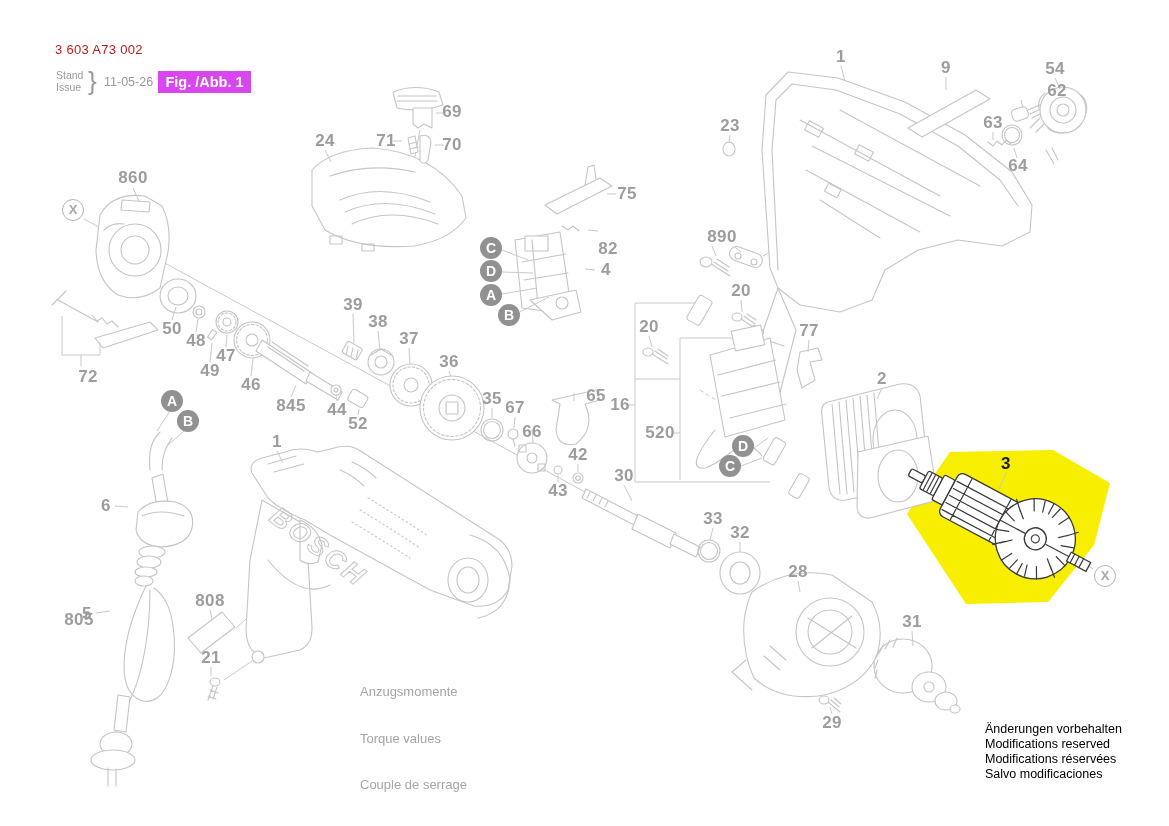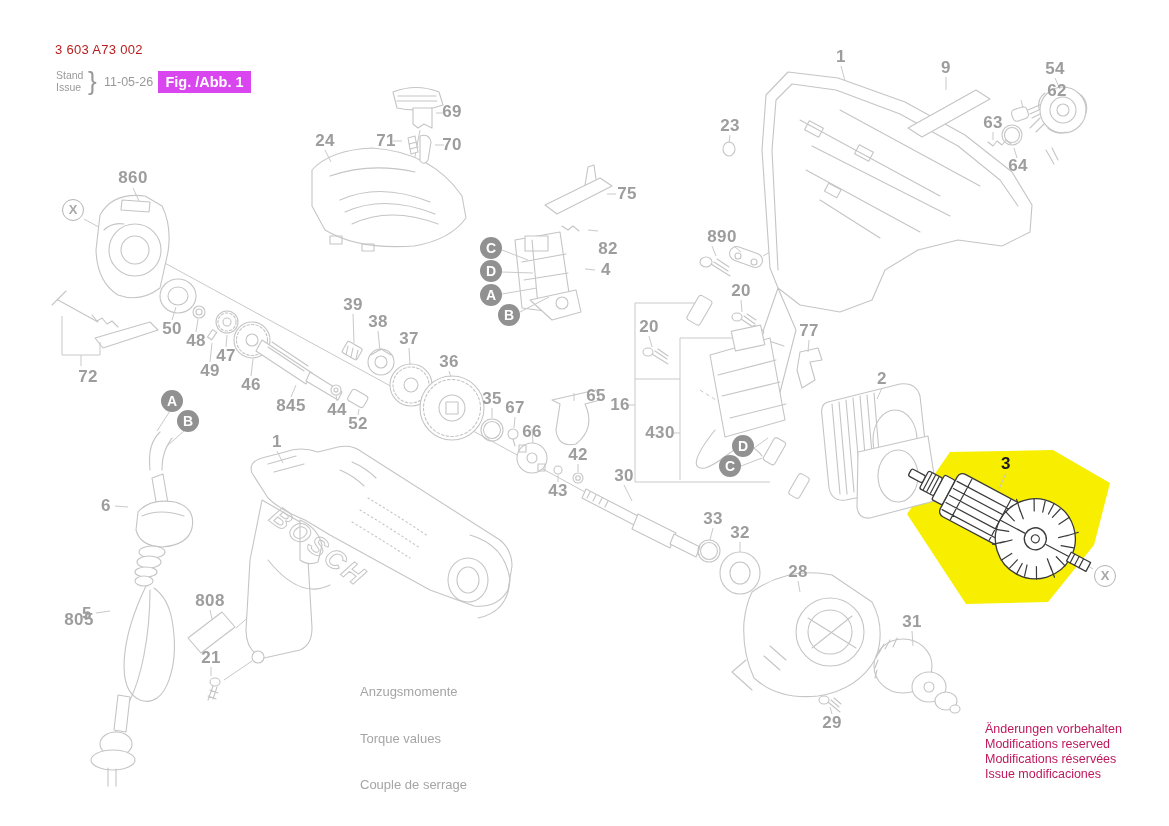--- a/index.html
+++ b/index.html
@@ -23,21 +23,21 @@
          border:1.6px solid #b4b4b4;background:#fff;color:#a8a8a8;font-weight:bold;font-size:13px;
          line-height:20px;text-align:center;}
   .hdr-code{position:absolute;left:55px;top:42px;font-size:13px;color:#b91c1c;letter-spacing:.3px;}
   .hdr-stand{position:absolute;left:56px;top:70px;font-size:10.5px;color:#9a9a9a;line-height:11.5px;}
   .hdr-brace{position:absolute;left:88px;top:66px;font-size:26px;font-weight:300;color:#9a9a9a;}
   .hdr-date{position:absolute;left:104px;top:75px;font-size:12.5px;color:#9a9a9a;}
   .figbox{position:absolute;left:158px;top:71px;width:93px;height:22px;background:#d946ef;color:#fff;
           font-weight:bold;font-size:14.5px;line-height:22px;text-align:center;}
   .torque{position:absolute;left:360px;top:653px;font-size:13px;line-height:15.5px;color:#a5a5a5;
           white-space:pre;}
-  .footer{position:absolute;left:985px;top:722px;font-size:12.5px;line-height:15px;color:#be185d;}
+  .footer{position:absolute;left:985px;top:722px;font-size:12.5px;line-height:15px;color:#000000;}
 </style>
 </head>
 <body>
 
 <div id="stage">
 
   <svg id="art" width="1169" height="826" viewBox="0 0 1169 826">
 
     <g>
       <path class="ld" d="M84,219 L585,492 M585,492 L700,555"></path>
@@ -304,21 +304,21 @@
     
     
     
     
   </div>
 
   <div class="footer">
     <div>Änderungen vorbehalten</div>
     <div>Modifications reserved</div>
     <div>Modifications réservées</div>
-    <div>Issue modificaciones</div>
+    <div>Salvo modificaciones</div>
   </div>
 
   <div id="label-layer" style="position:absolute;left:0;top:0;width:100%;height:100%;">
       <span class="plabel" style="left: 133px; top: 178px;">860</span>
       <span class="plabel" style="left: 88px; top: 377px; text-align: right;">72</span>
       <span class="plabel" style="left: 172px; top: 329px;">50</span>
       <span class="plabel" style="left: 196px; top: 341px;">48</span>
       <span class="plabel" style="left: 210px; top: 371px;">49</span>
       <span class="plabel" style="left: 226px; top: 356px;">47</span>
       <span class="plabel" style="left: 251px; top: 385px;">46</span>
@@ -353,21 +353,21 @@
       <span class="plabel" style="left: 730px; top: 126px;">23</span>
       <span class="plabel" style="left: 946px; top: 68px;">9</span>
       <span class="plabel" style="left: 1055px; top: 69px;">54</span>
       <span class="plabel" style="left: 1021px; top: 91px; margin-left: 36px;">62</span>
       <span class="plabel" style="left: 993px; top: 123px;">63</span>
       <span class="plabel" style="left: 1018px; top: 166px;">64</span>
       <span class="plabel" style="left: 722px; top: 237px;">890</span>
       <span class="plabel" style="left: 741px; top: 291px;">20</span>
       <span class="plabel" style="left: 649px; top: 327px;">20</span>
       <span class="plabel" style="left: 620px; top: 405px;">16</span>
-      <span class="plabel" style="left: 660px; top: 433px;">430</span>
+      <span class="plabel" style="left: 660px; top: 433px;">520</span>
       <span class="plabel" style="left: 809px; top: 331px;">77</span>
       <span class="plabel" style="left: 882px; top: 379px;">2</span>
       <span class="plabel dark" style="left: 1006px; top: 464px;">3</span>
       <span class="plabel" style="left: 713px; top: 519px;">33</span>
       <span class="plabel" style="left: 740px; top: 533px;">32</span>
       <span class="plabel" style="left: 798px; top: 572px;">28</span>
       <span class="plabel" style="left: 912px; top: 622px;">31</span>
       <span class="plabel" style="left: 832px; top: 723px;">29</span>
       <span class="badge" style="left: 491px; top: 248px;">C</span>
       <span class="badge" style="left: 491px; top: 271px;">D</span>

